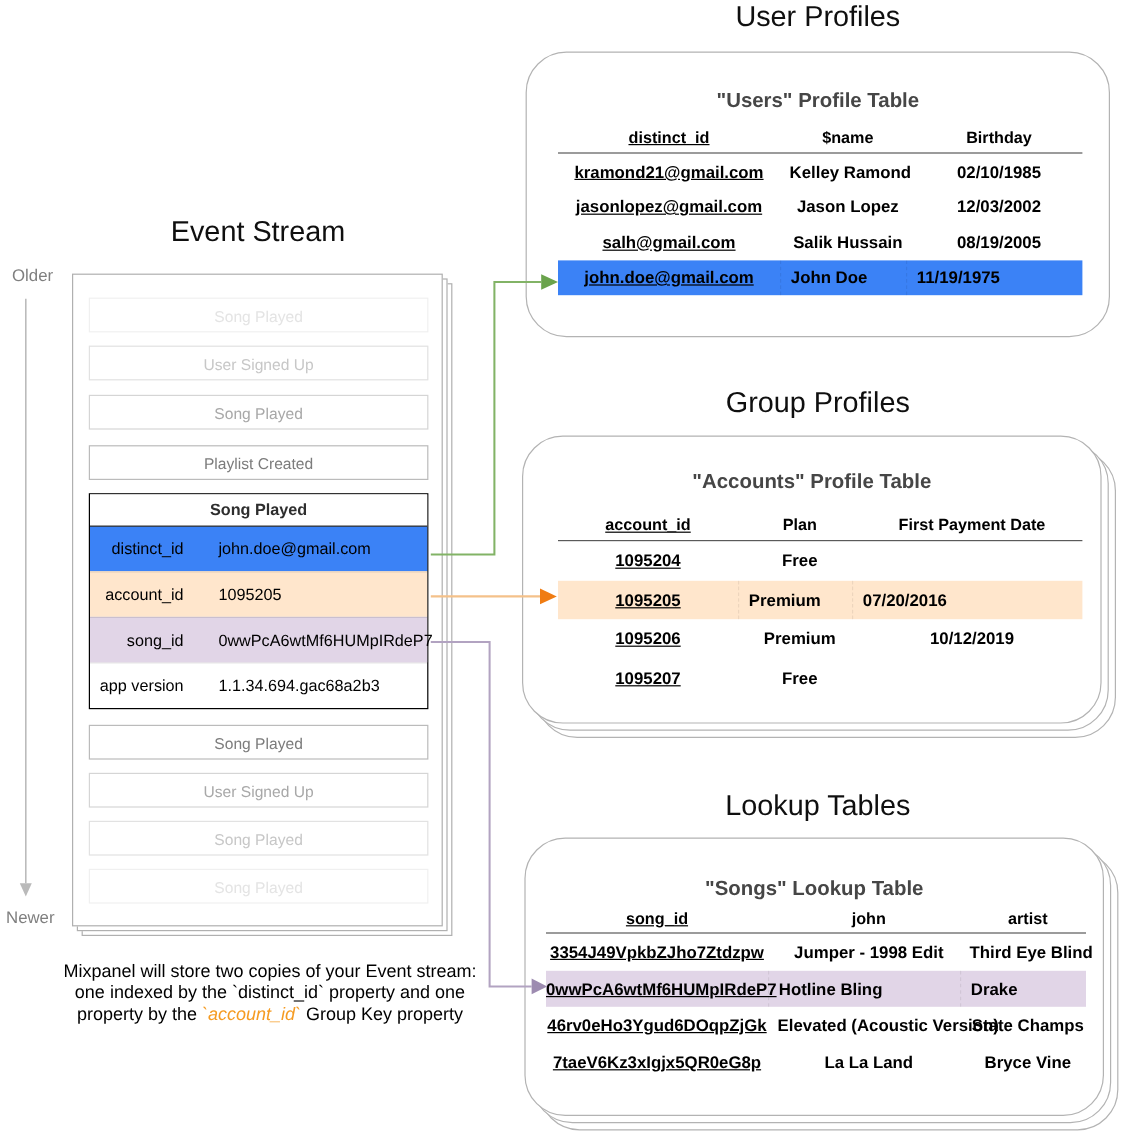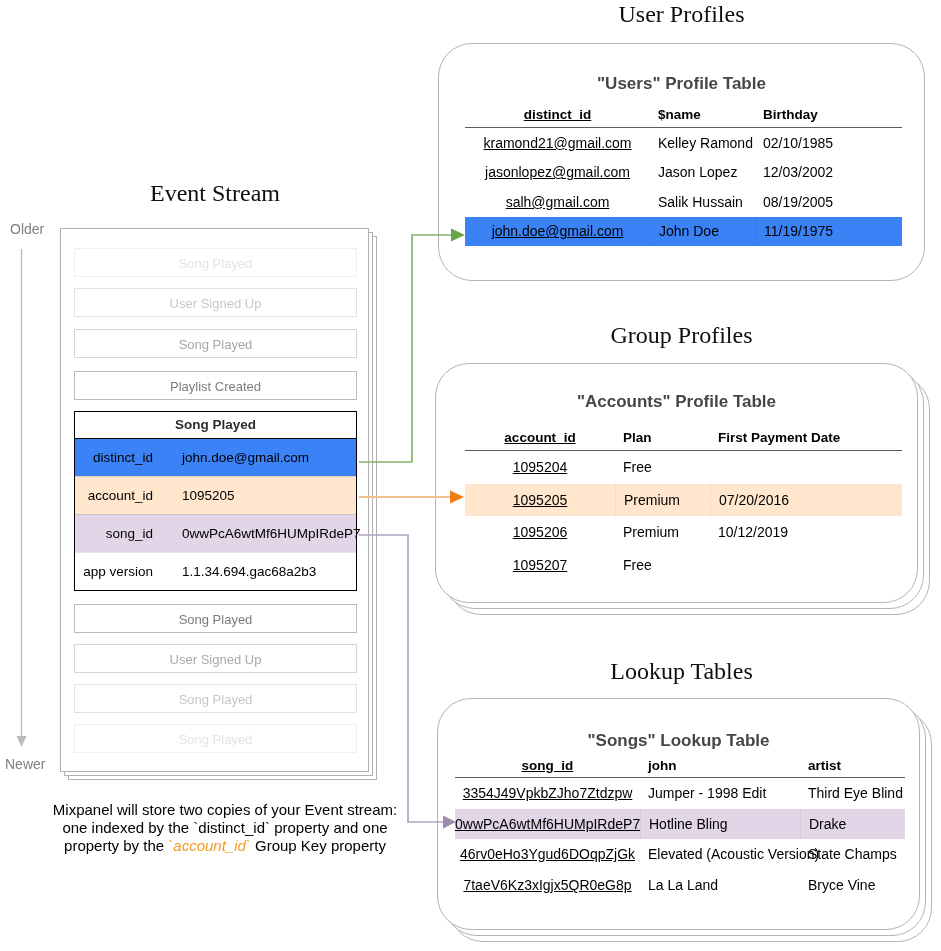--- a/index.html
+++ b/index.html
@@ -1,20 +1,20 @@
 <!DOCTYPE html>
 <html><head>
 <meta charset="utf-8">
 <style>
   html,body{margin:0;padding:0;background:#fff;}
   body{font-family:"Liberation Sans","DejaVu Sans",sans-serif;color:#000;}
   .canvas{position:relative;width:941px;height:951px;background:#fff;overflow:hidden;}
 
   
-  .heading{position:absolute;font-size:24px;color:#0f0f0f;text-align:center;white-space:nowrap;font-family:Liberation Serif, serif;}
+  .heading{position:absolute;font-size:24px;color:#0f0f0f;text-align:center;white-space:nowrap;}
 
   
   .axis-label{position:absolute;font-size:14px;color:#7f7f7f;}
 
   
   .es-box{position:absolute;width:309px;height:544px;background:#fff;border:1.5px solid #b0b0b0;box-sizing:border-box;}
 
   
   .ecard{position:absolute;left:74px;width:283px;height:29px;line-height:29px;text-align:center;
          font-size:13px;border:1px solid;box-sizing:border-box;background:#fff;}
@@ -35,25 +35,25 @@
   .hl-orange{background:#ffe6cc;}
   .hl-purple{background:#e1d5e7;}
 
   
   .rcard{position:absolute;background:#fff;border:1.5px solid #b3b3b3;border-radius:34px;box-sizing:border-box;}
 
   .card-title{position:absolute;text-align:center;font-weight:bold;font-size:17px;color:#464646;white-space:nowrap;}
 
   
   .tbl{position:absolute;}
-  .tr{display:grid;align-items:center;}
+  .tr{display:grid;align-items:center;font-weight:bold;}
   .tbl-user .tr{grid-template-columns:185px 105px 1fr;}
   .tbl-group .tr{grid-template-columns:150px 95px 1fr;}
   .tbl-look .tr{grid-template-columns:185px 160px 1fr;}
-  .td{font-size:14px;padding-left:8px;white-space:nowrap;}
+  .td{font-size:14px;padding-left:8px;white-space:nowrap;text-align:center;}
   .td.c1{padding-left:0;text-align:center;text-decoration:underline;}
   .th{font-weight:bold;border-bottom:1.5px solid #5a5a5a;}
   .th .td{font-size:13.5px;}
   .tbl-user .th{height:26px;} .tbl-user .row{height:29.5px;}
   .tbl-group .th{height:26px;} .tbl-group .row{height:32.5px;}
   .tbl-look .th{height:24px;} .tbl-look .row{height:30.5px;}
   .row.hl .td + .td{border-left:1px dashed rgba(0,0,0,0.07);height:100%;display:flex;align-items:center;}
 
   
   .caption{position:absolute;left:10px;top:801px;width:430px;text-align:center;font-size:15px;line-height:18px;color:#000;}

